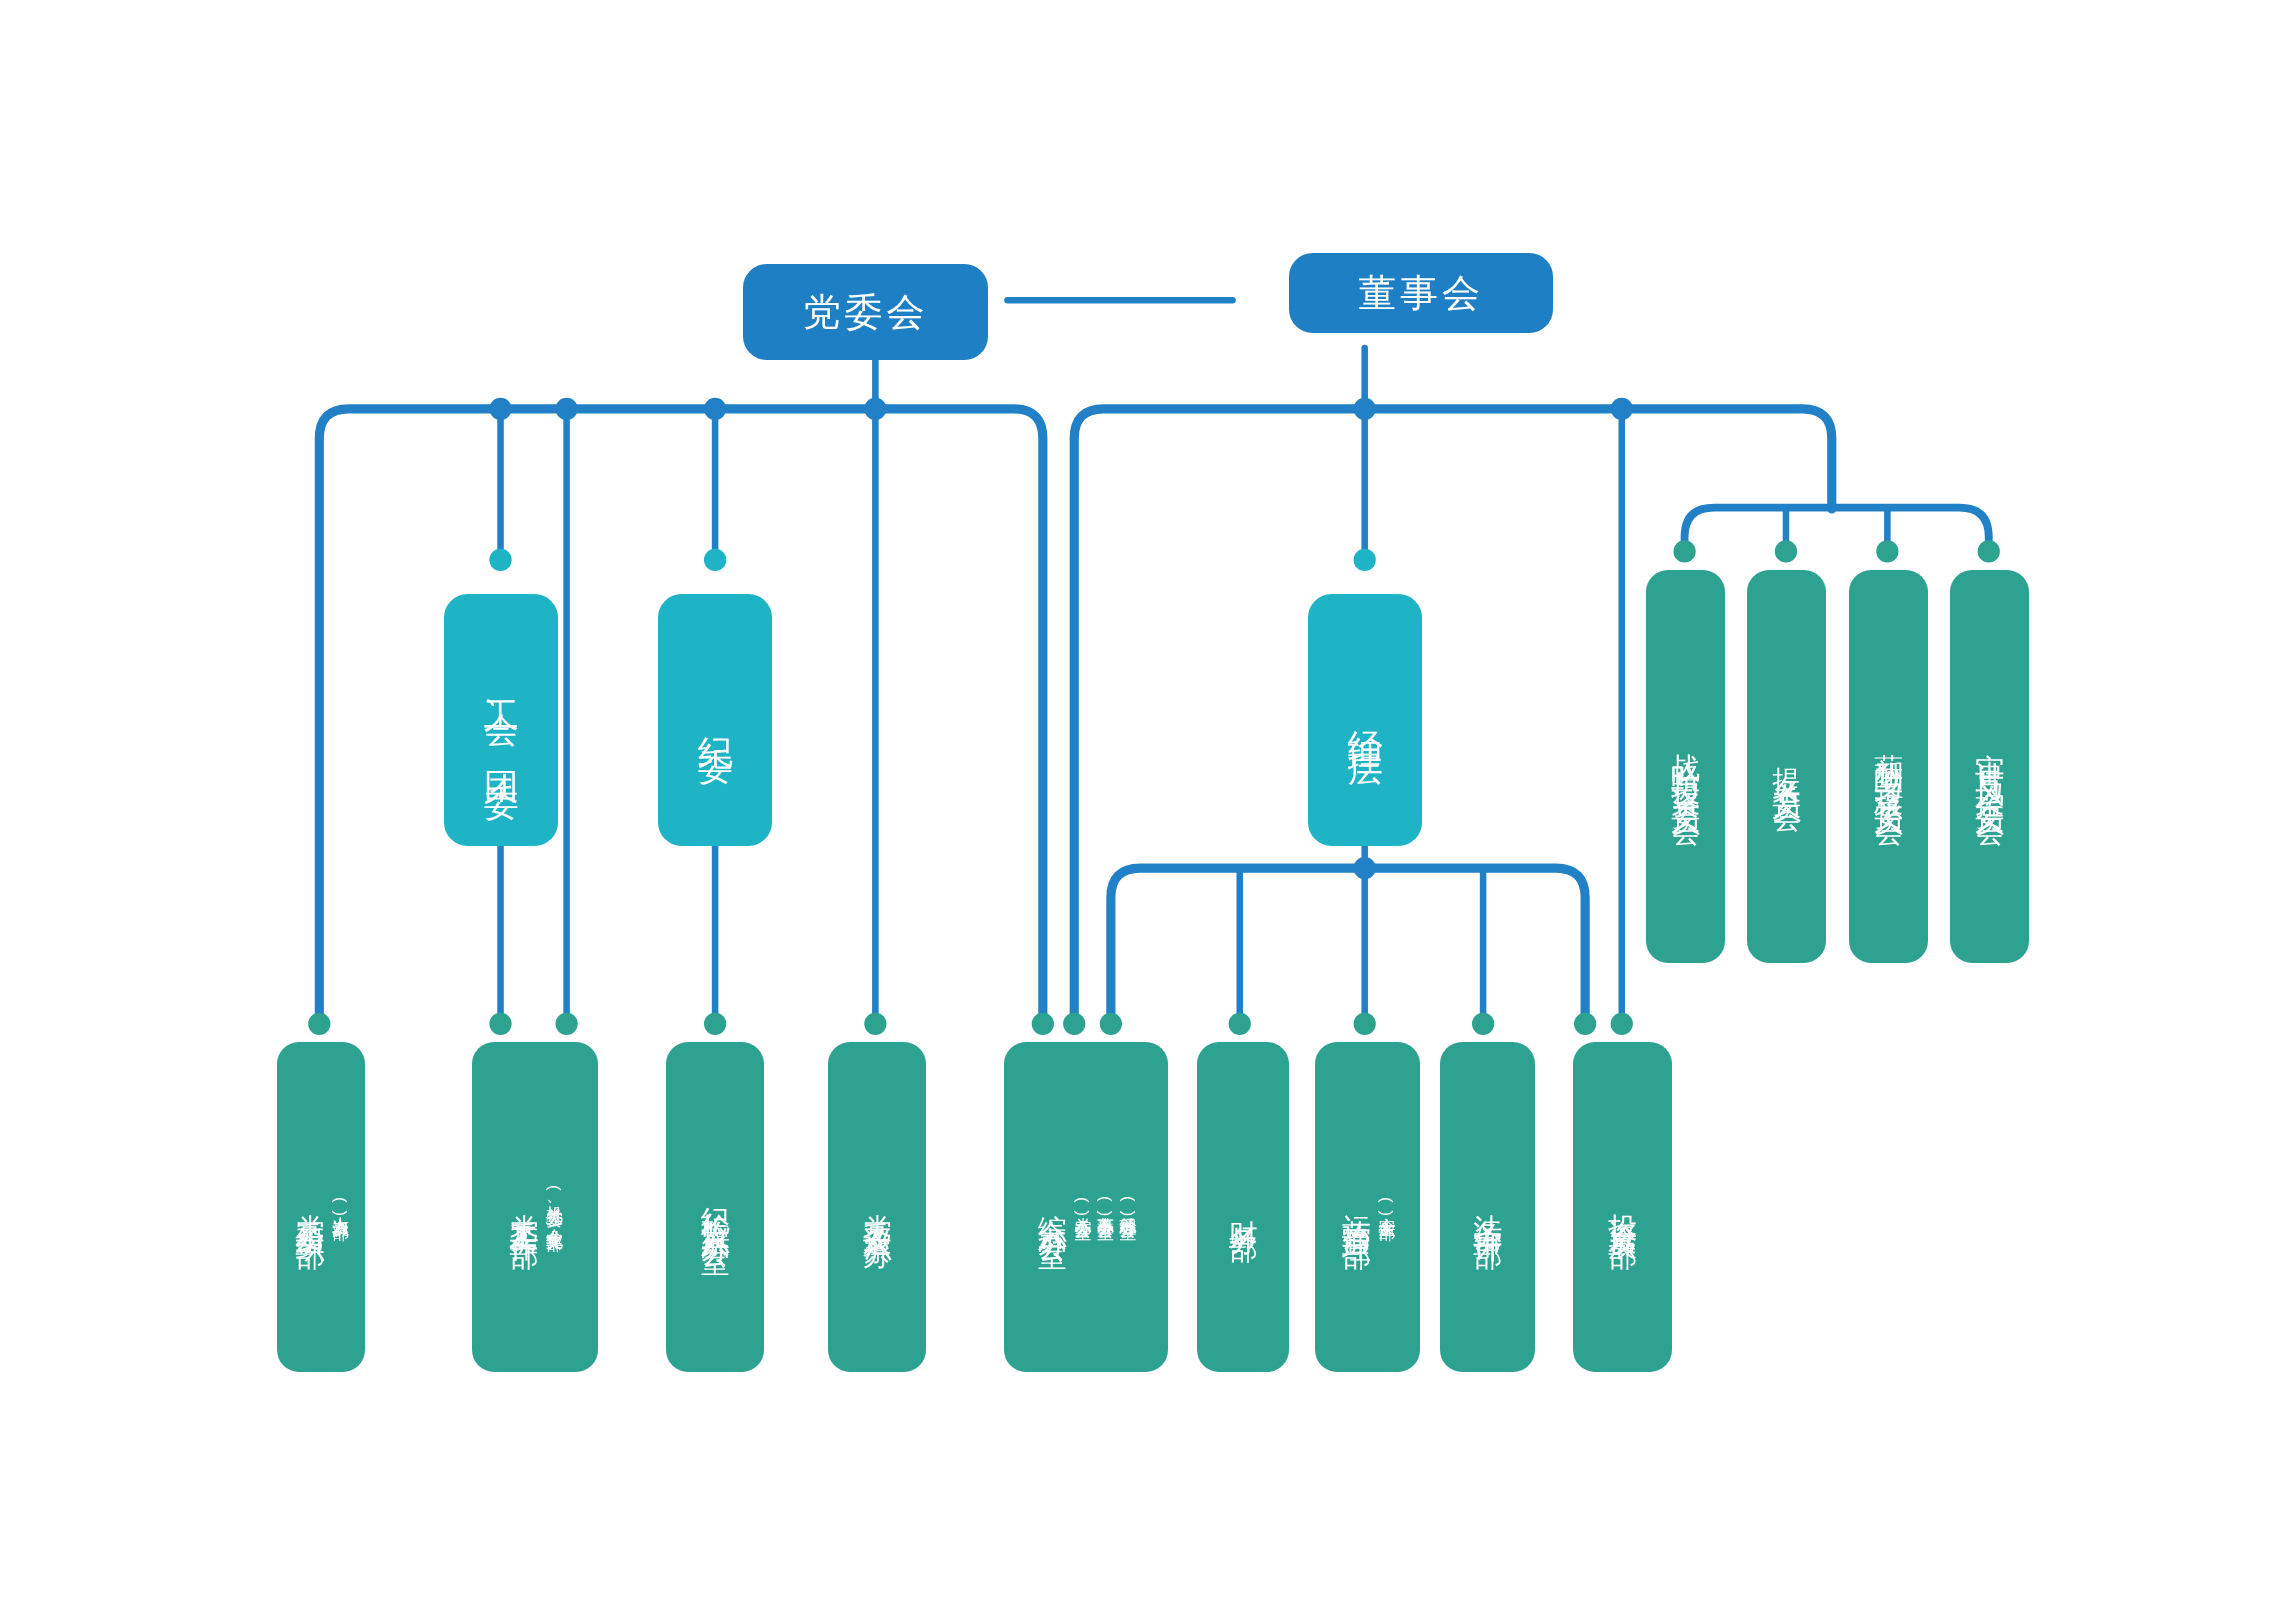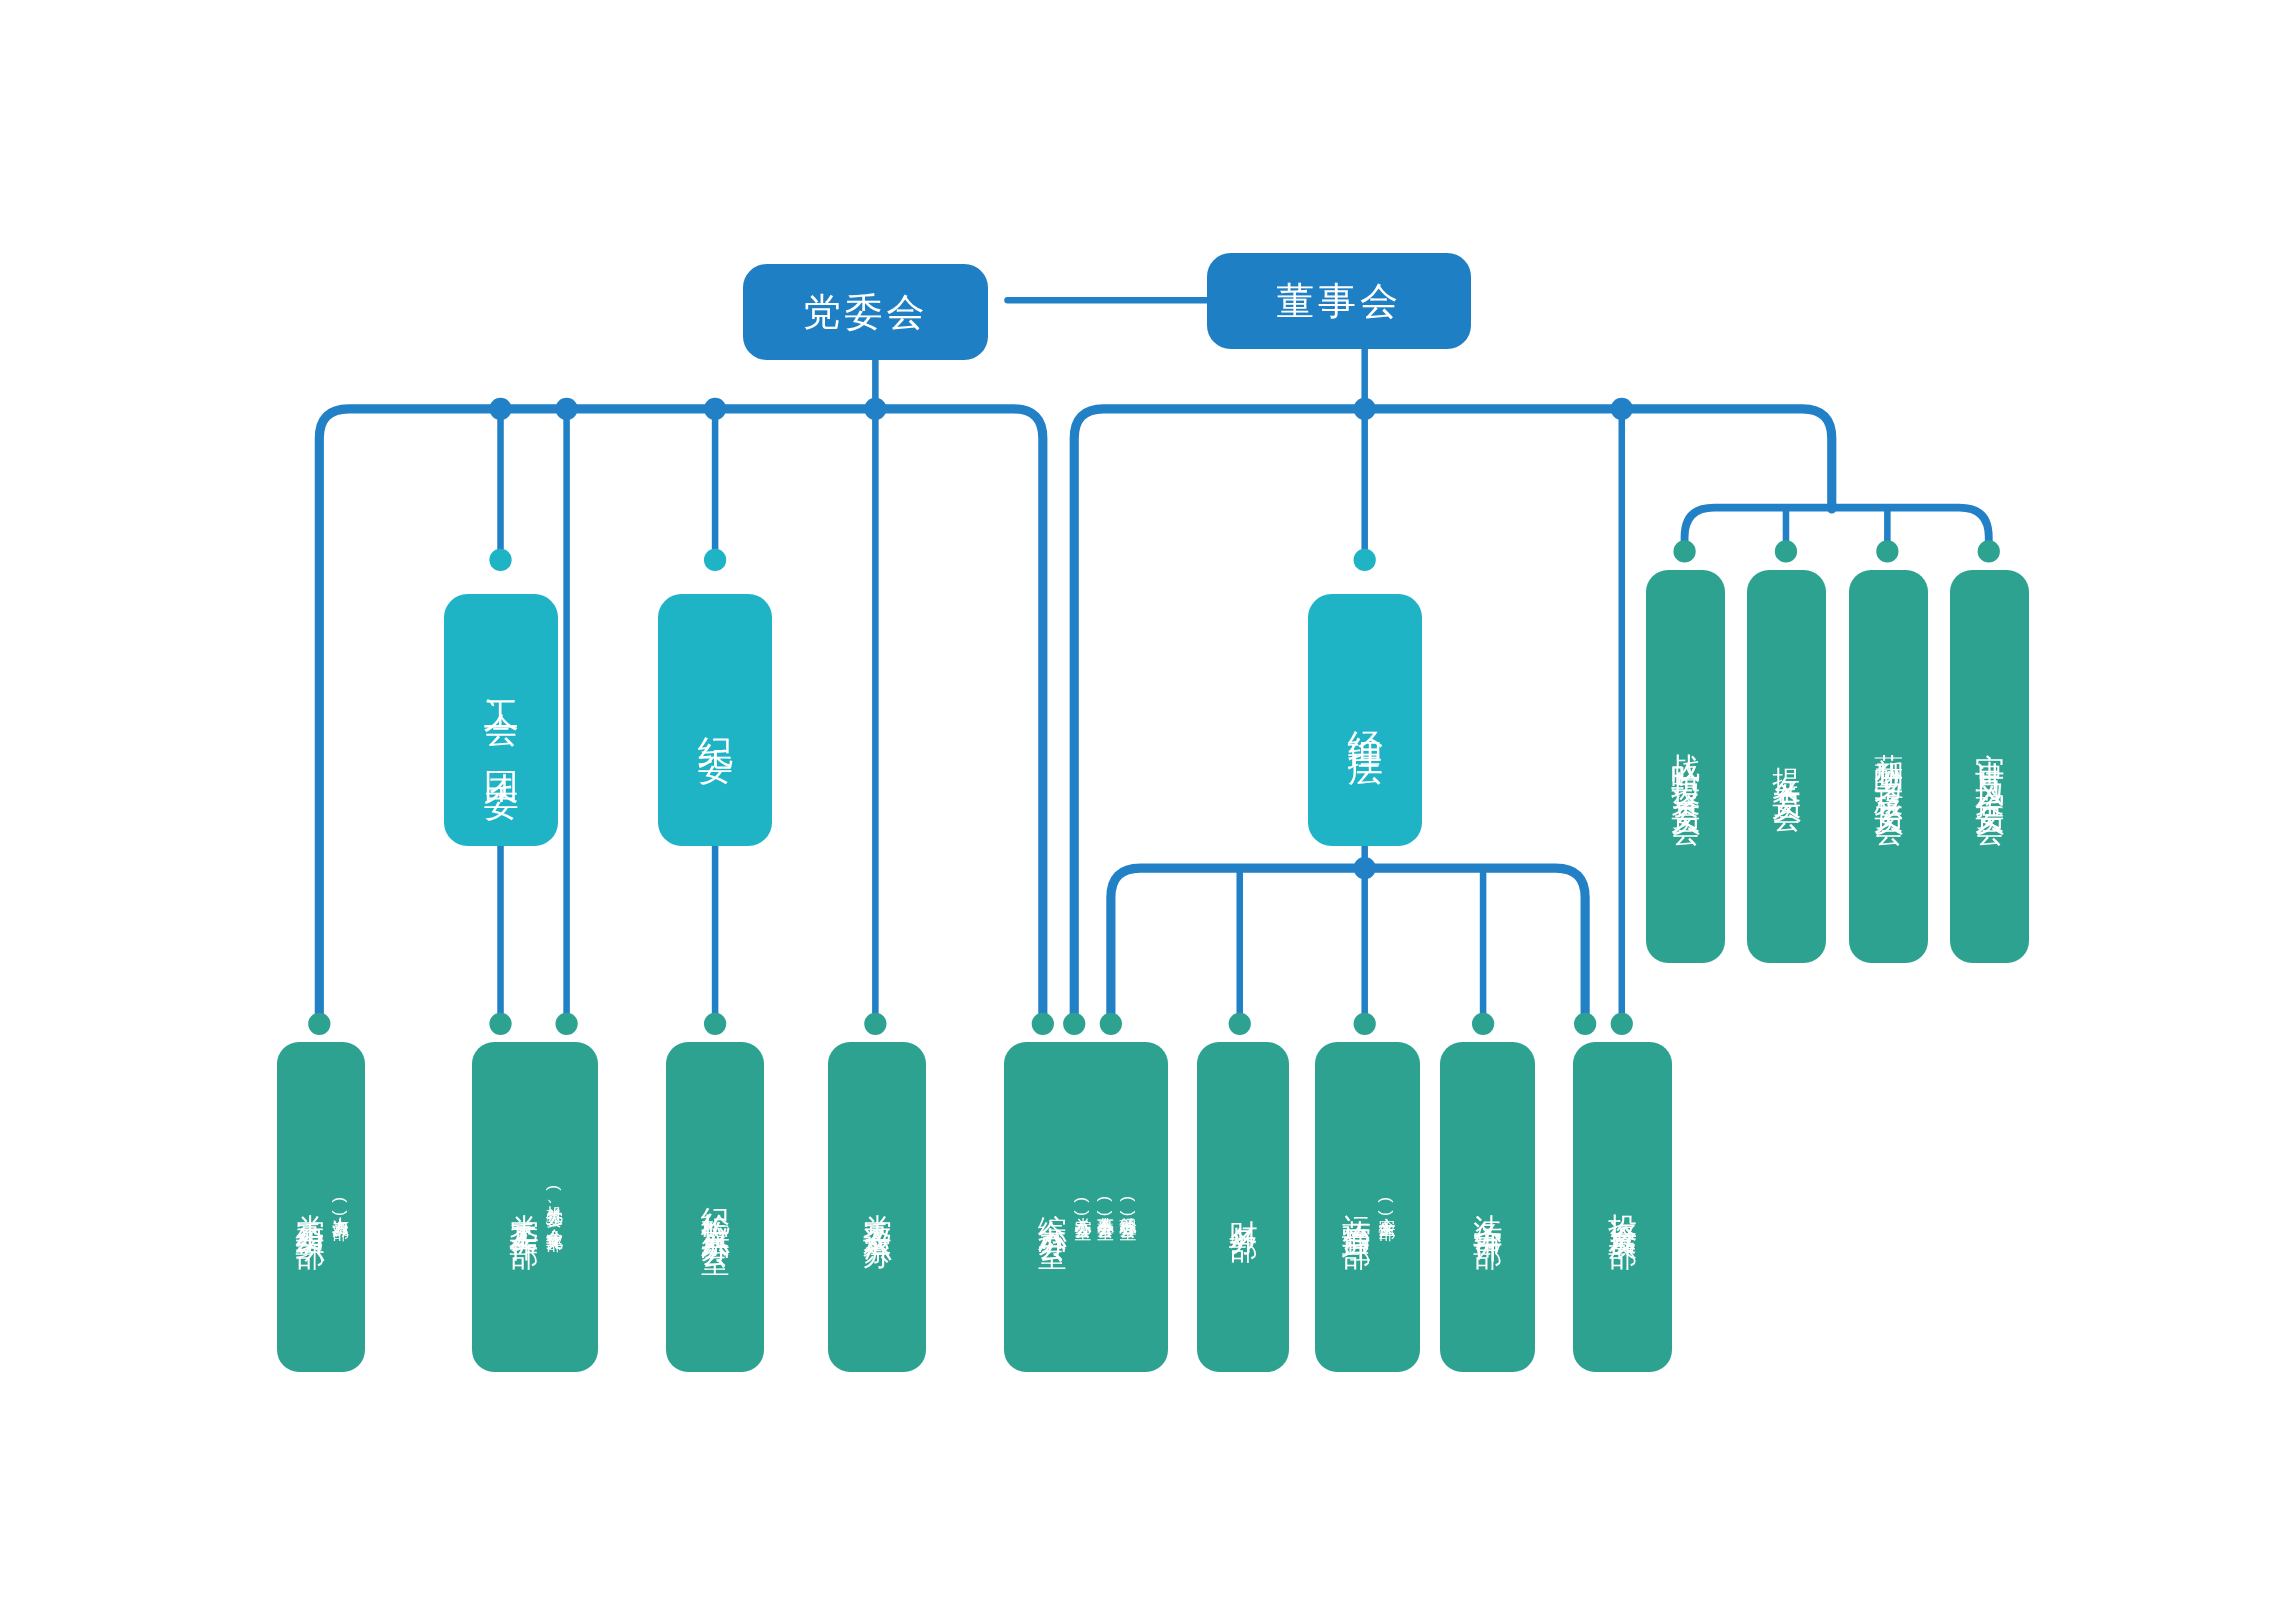--- a/index.html
+++ b/index.html
@@ -95,21 +95,21 @@
         <circle cx="2086" cy="1565" r="17"></circle>
       <circle cx="2267" cy="1565" r="17"></circle>
         <circle cx="2423" cy="1565" r="17"></circle>
       <circle cx="2479" cy="1565" r="17"></circle>
     </g>
   </svg>
 
   <div class="node blue-node" style="left:743px;top:253px;width:245px;height:96px;margin-top:11px;">
     <span>党委会</span>
   </div>
-  <div class="node blue-node" style="left:1207px;top:253px;width:264px;height:96px;">
+  <div class="node blue-node" style="left:1289px;top:253px;width:264px;height:80px;">
     <span>董事会</span>
   </div>
 
   <div class="node cyan-node" style="left:444px;top:594px;width:114px;height:252px;">
     <span class="vcol">工会、团委</span>
   </div>
   <div class="node cyan-node" style="left:658px;top:594px;width:114px;height:252px;">
     <span class="vcol">纪委</span>
   </div>
   <div class="node cyan-node" style="left:1308px;top:594px;width:114px;height:252px;">

